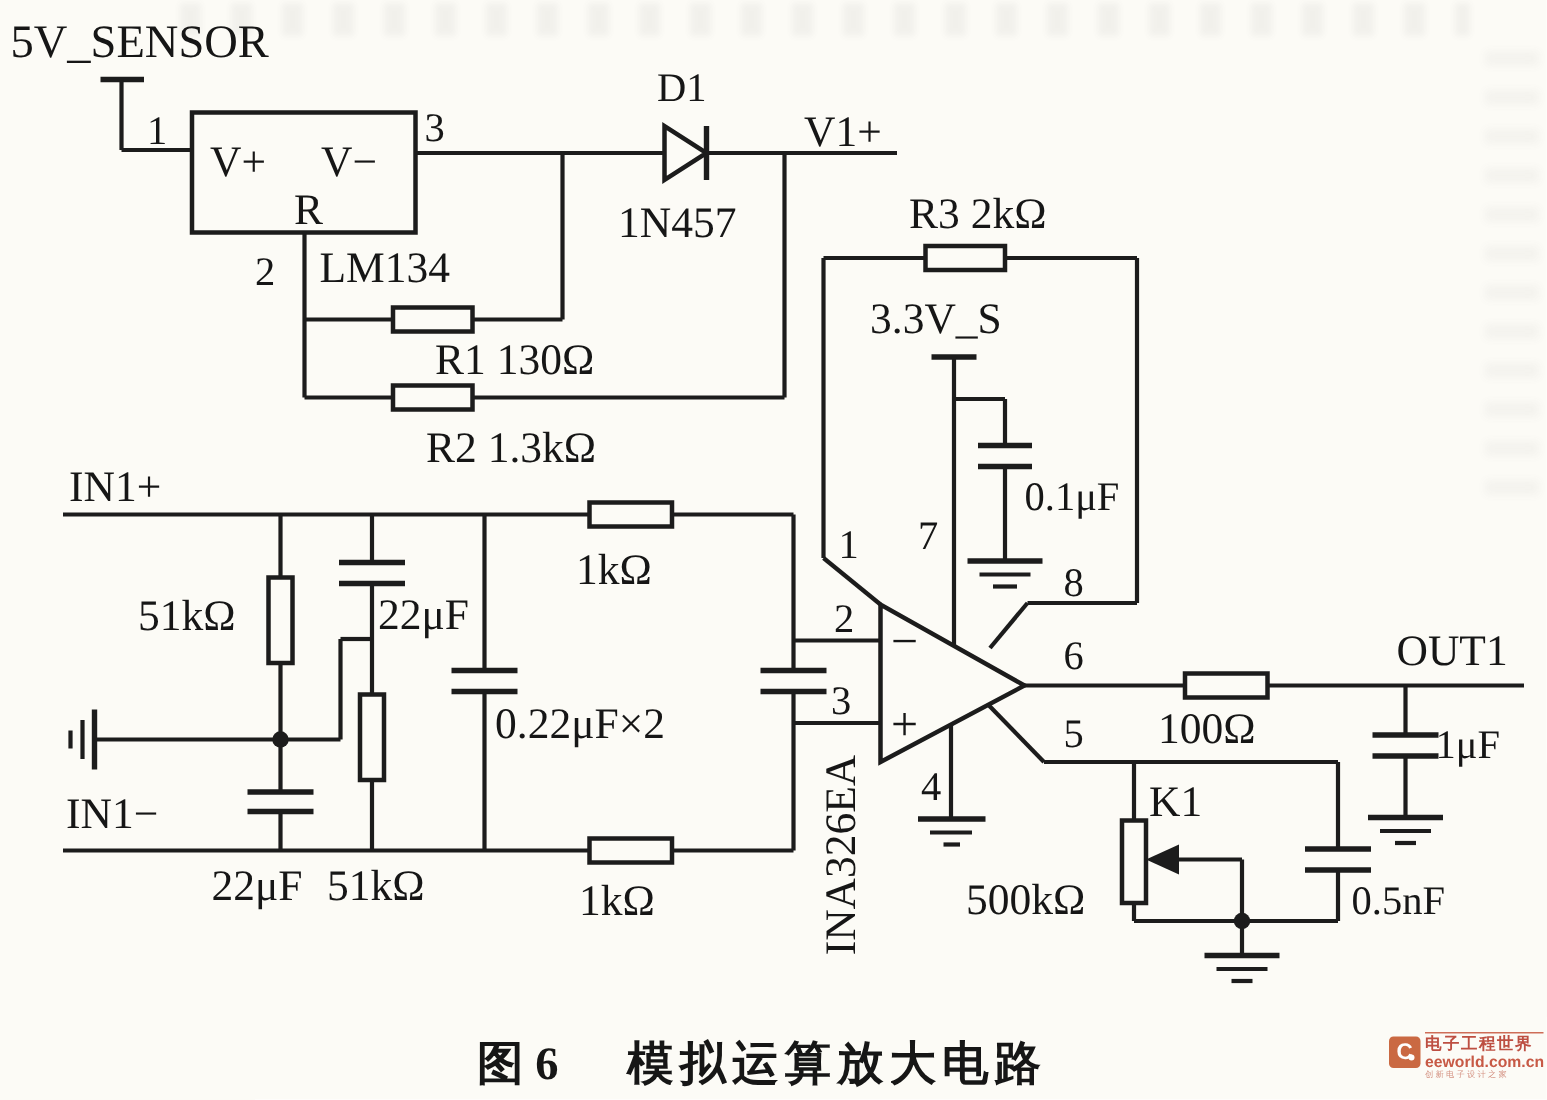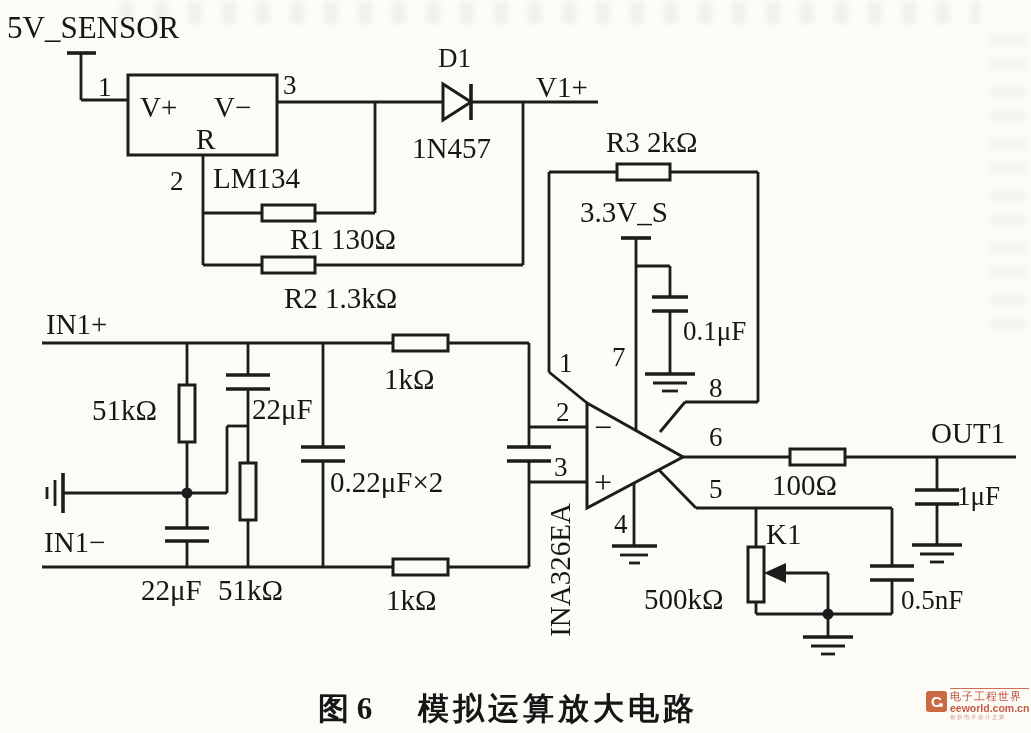--- a/index.html
+++ b/index.html
@@ -26,21 +26,21 @@
   .wm-logo{
     width:21px;height:21px;background:#c4562a;border-radius:3px;margin-top:3px;
     position:relative;display:flex;align-items:center;justify-content:center;
   }
   .wm-logo .wm-c{color:#ffffff;font-weight:bold;font-size:15px;line-height:1;}
   .wm-logo:after{
     content:"";position:absolute;right:4px;bottom:5px;width:4px;height:4px;
     background:#ffffff;border-radius:50%;
   }
   .wm-text{display:flex;flex-direction:column;border-top:1.5px solid #c85a42;padding-top:1px;}
-  .wm-name{color:#b5382a;font-weight:normal;font-size:11px;letter-spacing:1px;line-height:1.15;white-space:nowrap;}
+  .wm-name{color:#b5382a;font-weight:bold;font-size:11px;letter-spacing:1px;line-height:1.15;white-space:nowrap;}
   .wm-url{color:#c0442e;font-weight:bold;font-size:10.5px;line-height:1.1;white-space:nowrap;}
   .wm-slogan{color:#cf8574;font-size:5.5px;letter-spacing:1.5px;line-height:1.4;white-space:nowrap;}
 </style>
 </head>
 <body>
 
 <div class="stage">
 
   <div class="ghost" style="left:120px;top:2px;width:860px;height:22px;"></div>
   <div class="ghost2" style="left:990px;top:30px;width:36px;height:300px;"></div>

